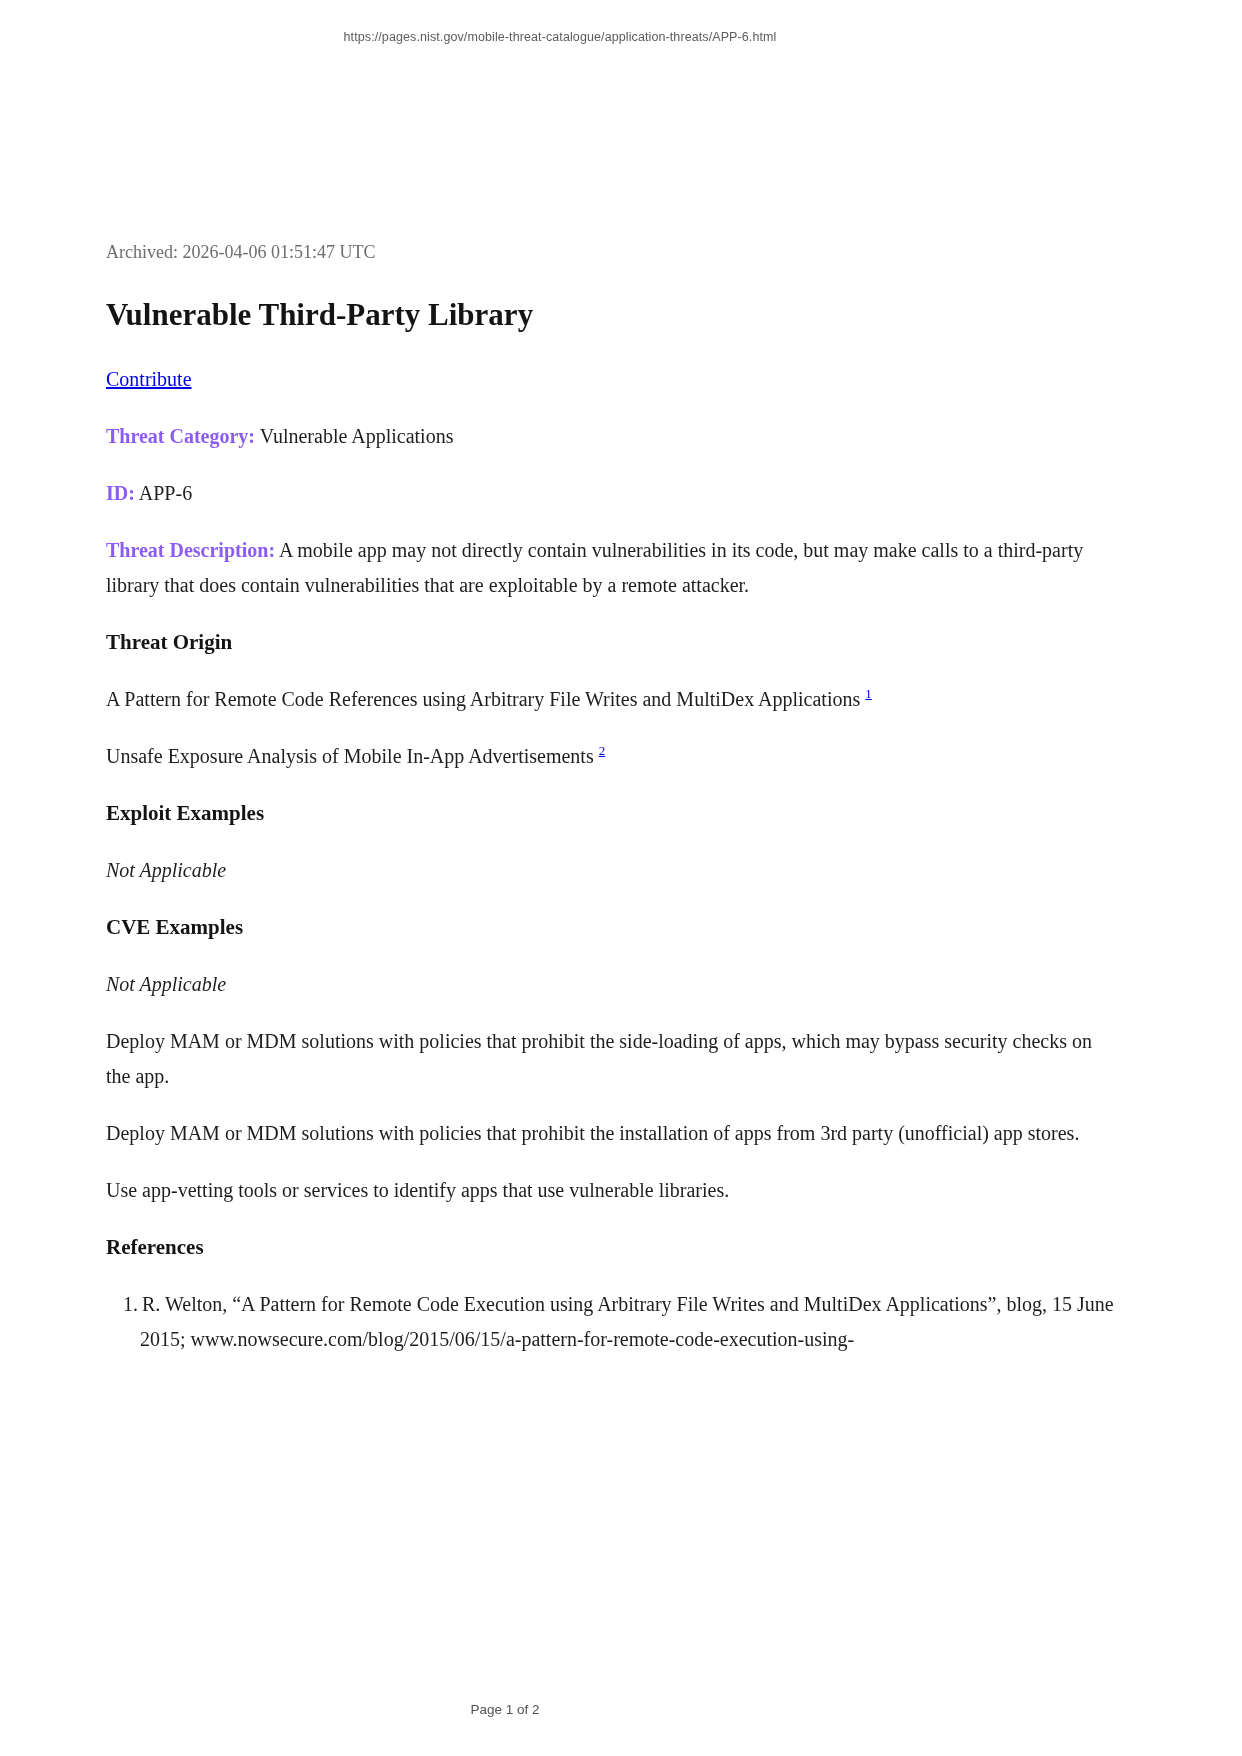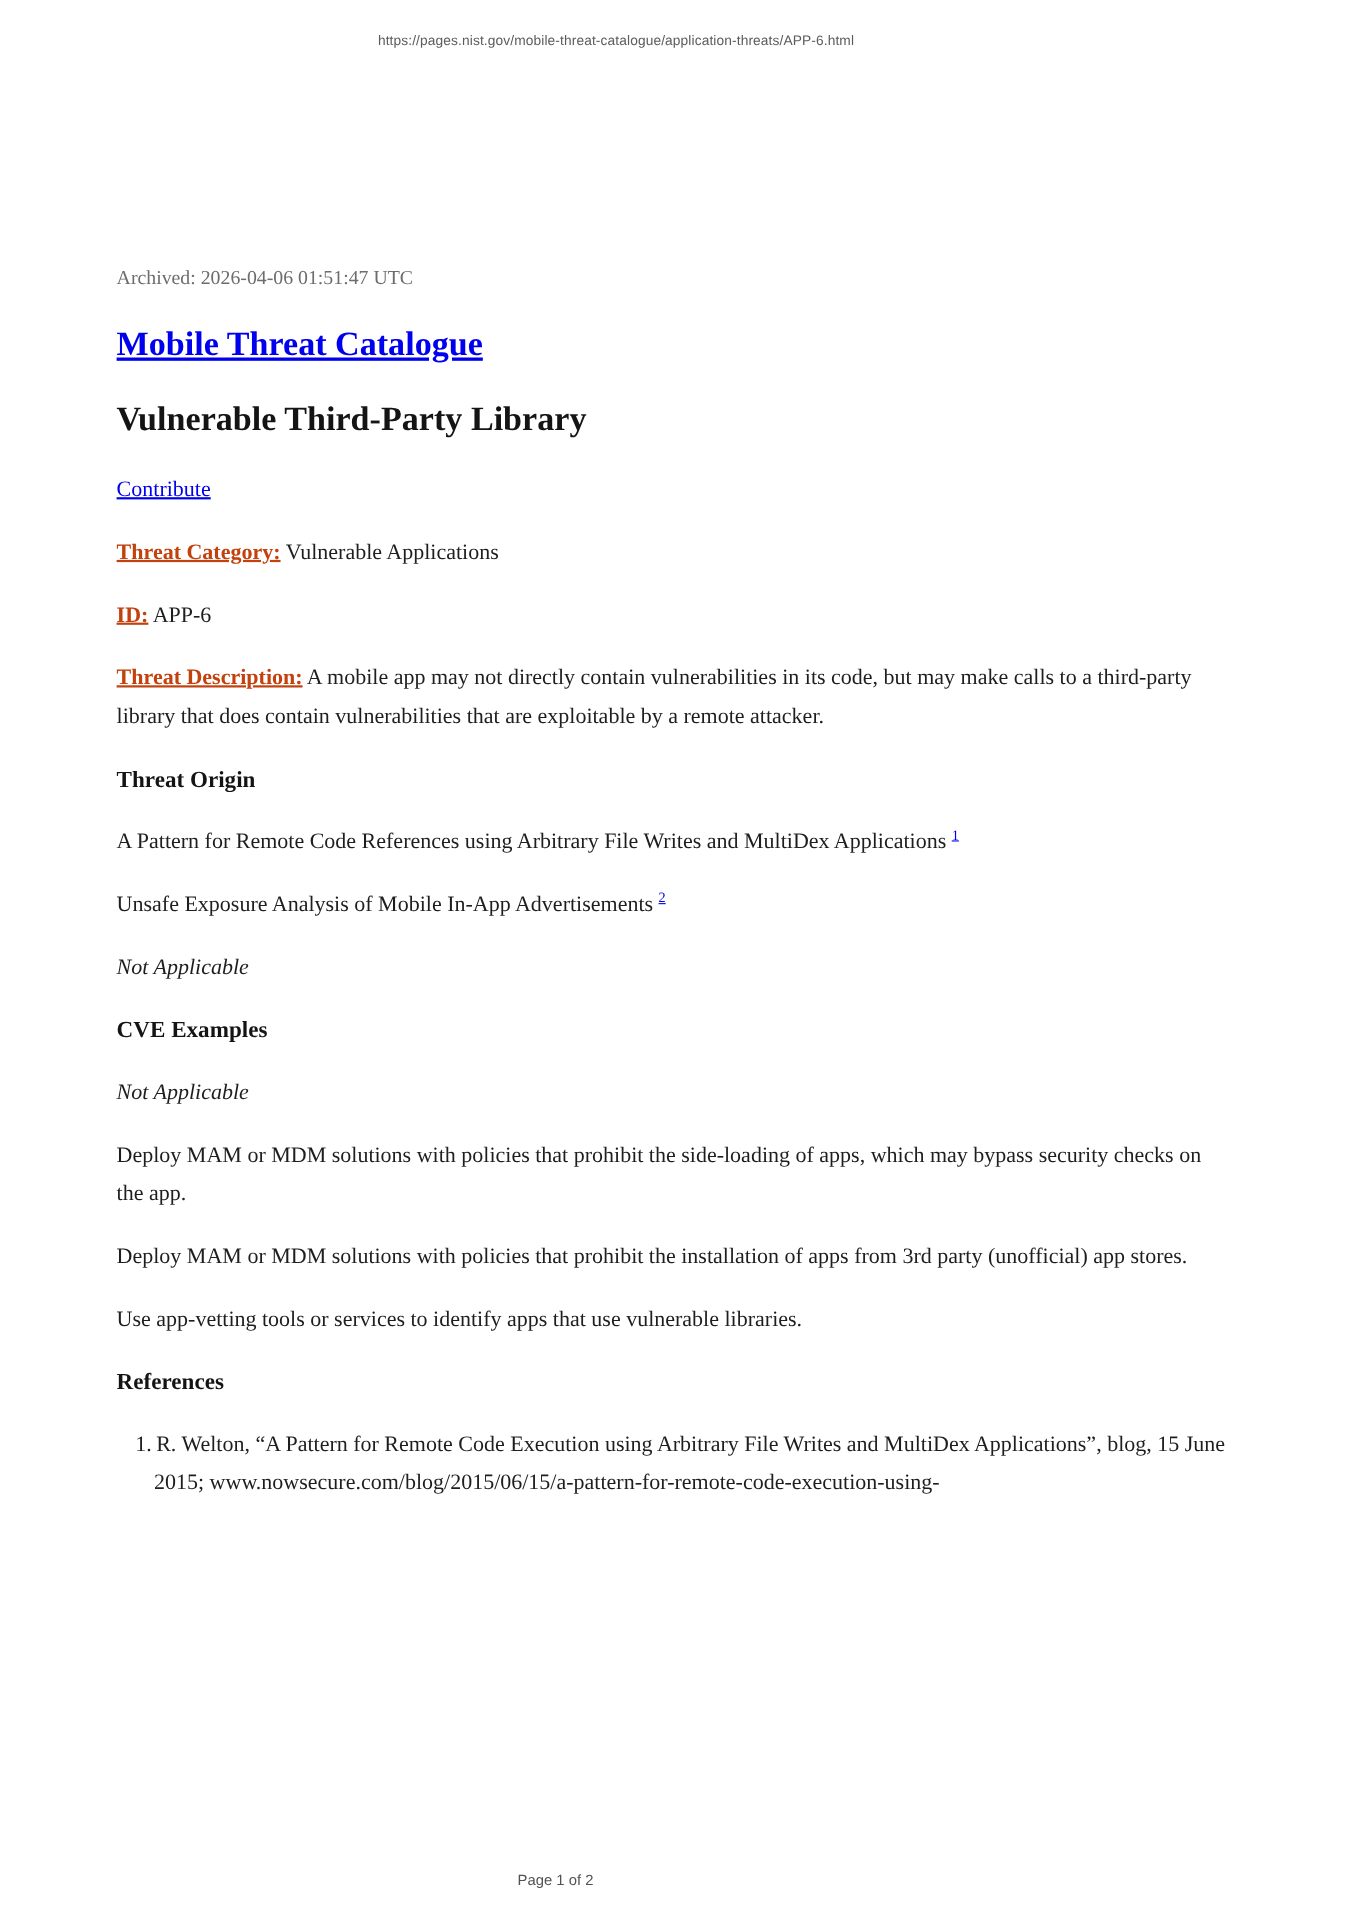--- a/index.html
+++ b/index.html
@@ -75,21 +75,21 @@
     line-height: 25px;
     color: #6d6d6d;
   }
   .catalogue-heading { margin-top: 29px; }
   .threat-heading    { margin-top: 31px; }
   .contribute-para   { margin-top: 29px; }
 
   a { color: #0000ee; text-decoration: underline; }
   h2 a { font-weight: 700; }
 
-  .lbl { font-weight: 700; color: #c2410c; text-decoration: underline; }
+  .lbl { font-weight: 700; color: #8b5cf6; }
   em   { font-style: italic; }
 
   sup.fn {
     font-size: 13px;
     line-height: 0;
     vertical-align: super;
   }
 
   .ref-item {
     padding-left: 34px;
@@ -100,38 +100,38 @@
 </head>
 <body>
 
 <div class="page-header">https://pages.nist.gov/mobile-threat-catalogue/application-threats/APP-6.html</div>
 
 <div class="content">
 
 
   <p class="archived">Archived: 2026-04-06 01:51:47 UTC</p>
 
-  <h2 class="catalogue-heading"><a href="#">Mobile Threat Catalogue</a></h2>
 
   <h2 class="threat-heading">Vulnerable Third-Party Library</h2>
 
   <p class="contribute-para"><a href="#">Contribute</a></p>
 
   <p><span class="lbl">Threat Category:</span> <span>Vulnerable Applications</span></p>
 
   <p><span class="lbl">ID:</span> <span>APP-6</span></p>
 
   <p><span class="lbl">Threat Description:</span> <span>A mobile app may not directly contain vulnerabilities in its code, but may make calls to a third-party library that does contain vulnerabilities that are exploitable by a remote attacker.</span></p>
 
   <h3>Threat Origin</h3>
 
   <p><span>A Pattern for Remote Code References using Arbitrary File Writes and MultiDex Applications</span> <sup class="fn"><a href="#">1</a></sup></p>
 
   <p><span>Unsafe Exposure Analysis of Mobile In-App Advertisements</span> <sup class="fn"><a href="#">2</a></sup></p>
 
+  <h3>Exploit Examples</h3>
 
   <p><em>Not Applicable</em></p>
 
   <h3>CVE Examples</h3>
 
   <p><em>Not Applicable</em></p>
 
 
 
   <p>Deploy MAM or MDM solutions with policies that prohibit the side-loading of apps, which may bypass security checks on the app.</p>

